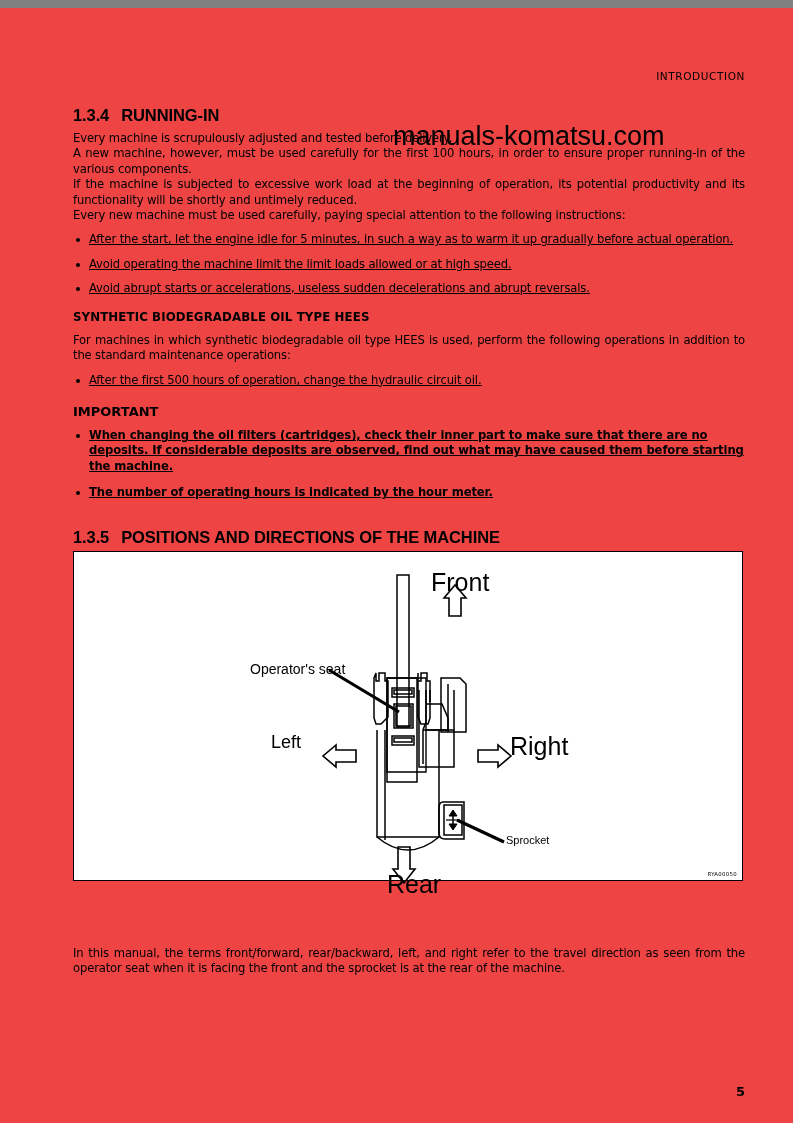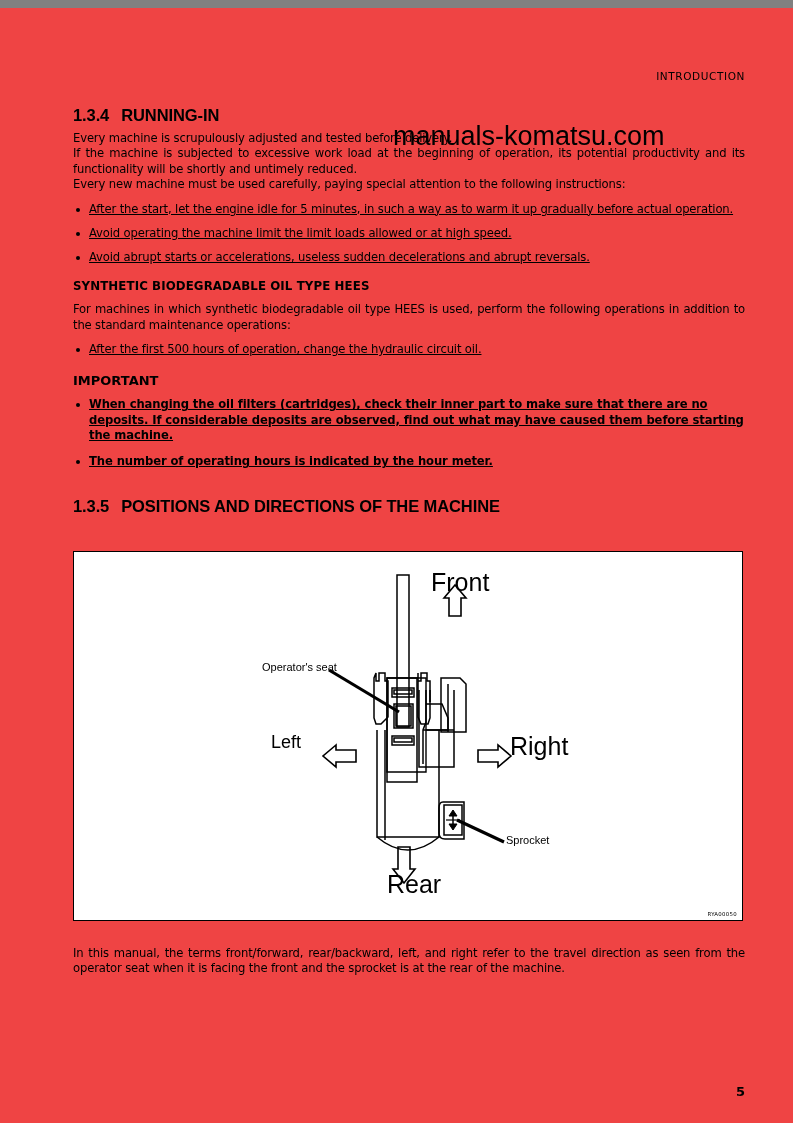--- a/index.html
+++ b/index.html
@@ -116,21 +116,21 @@
   }
 
   .spacer-before-135 { height: 16px; }
 
   
   .figure-box {
     position: absolute;
     left: 73px;
     top: 543px;
     width: 670px;
-    height: 370px;
+    height: 330px;
     border: 1.6px solid #000;
     box-sizing: border-box;
     background: #fff;
   }
   .fig-code {
     position: absolute;
     right: 5px;
     bottom: 3px;
     font-size: 5.4px;
     font-family: "DejaVu Sans", sans-serif;
@@ -141,21 +141,21 @@
   
   .lbl {
     position: absolute;
     font-family: "Liberation Sans", sans-serif;
     white-space: nowrap;
   }
   .lbl-front { top: 16px; left: 357px; font-size: 25px; }
   .lbl-rear  { top: 318px; left: 313px; font-size: 25px; }
   .lbl-left  { top: 180px; left: 197px; font-size: 18px; }
   .lbl-right { top: 180px; left: 436px; font-size: 25px; text-align: center; }
-  .lbl-seat     { top: 109px; left: 188px; font-size: 11px; }
+  .lbl-seat     { top: 109px; left: 176px; font-size: 14px; }
   .lbl-sprocket { top: 282px; left: 432px; font-size: 11px; }
 
   
   .closing {
     position: absolute;
     left: 73px;
     top: 926px;
     width: 672px;
     font-size: 11.6px;
     line-height: 15.4px;
@@ -183,20 +183,21 @@
 
   <div class="watermark">manuals-komatsu.com</div>
 
   <div class="content">
 
     <h2 class="section-title">
       <span class="num">1.3.4</span><span>RUNNING-IN</span>
     </h2>
 
     <p class="para nojust">Every machine is scrupulously adjusted and tested before delivery.</p>
+    <p class="para">A new machine, however, must be used carefully for the first 100 hours, in order to ensure proper running-in of the various components.</p>
     <p class="para">If the machine is subjected to excessive work load at the beginning of operation, its potential productivity and its functionality will be shortly and untimely reduced.</p>
     <p class="para nojust">Every new machine must be used carefully, paying special attention to the following instructions:</p>
 
     <ul class="bullets">
       <li>After the start, let the engine idle for 5 minutes, in such a way as to warm it up gradually before actual operation.</li>
       <li>Avoid operating the machine limit the limit loads allowed or at high speed.</li>
       <li>Avoid abrupt starts or accelerations, useless sudden decelerations and abrupt reversals.</li>
     </ul>
 
     <h3 class="sub-title">SYNTHETIC BIODEGRADABLE OIL TYPE HEES</h3>

